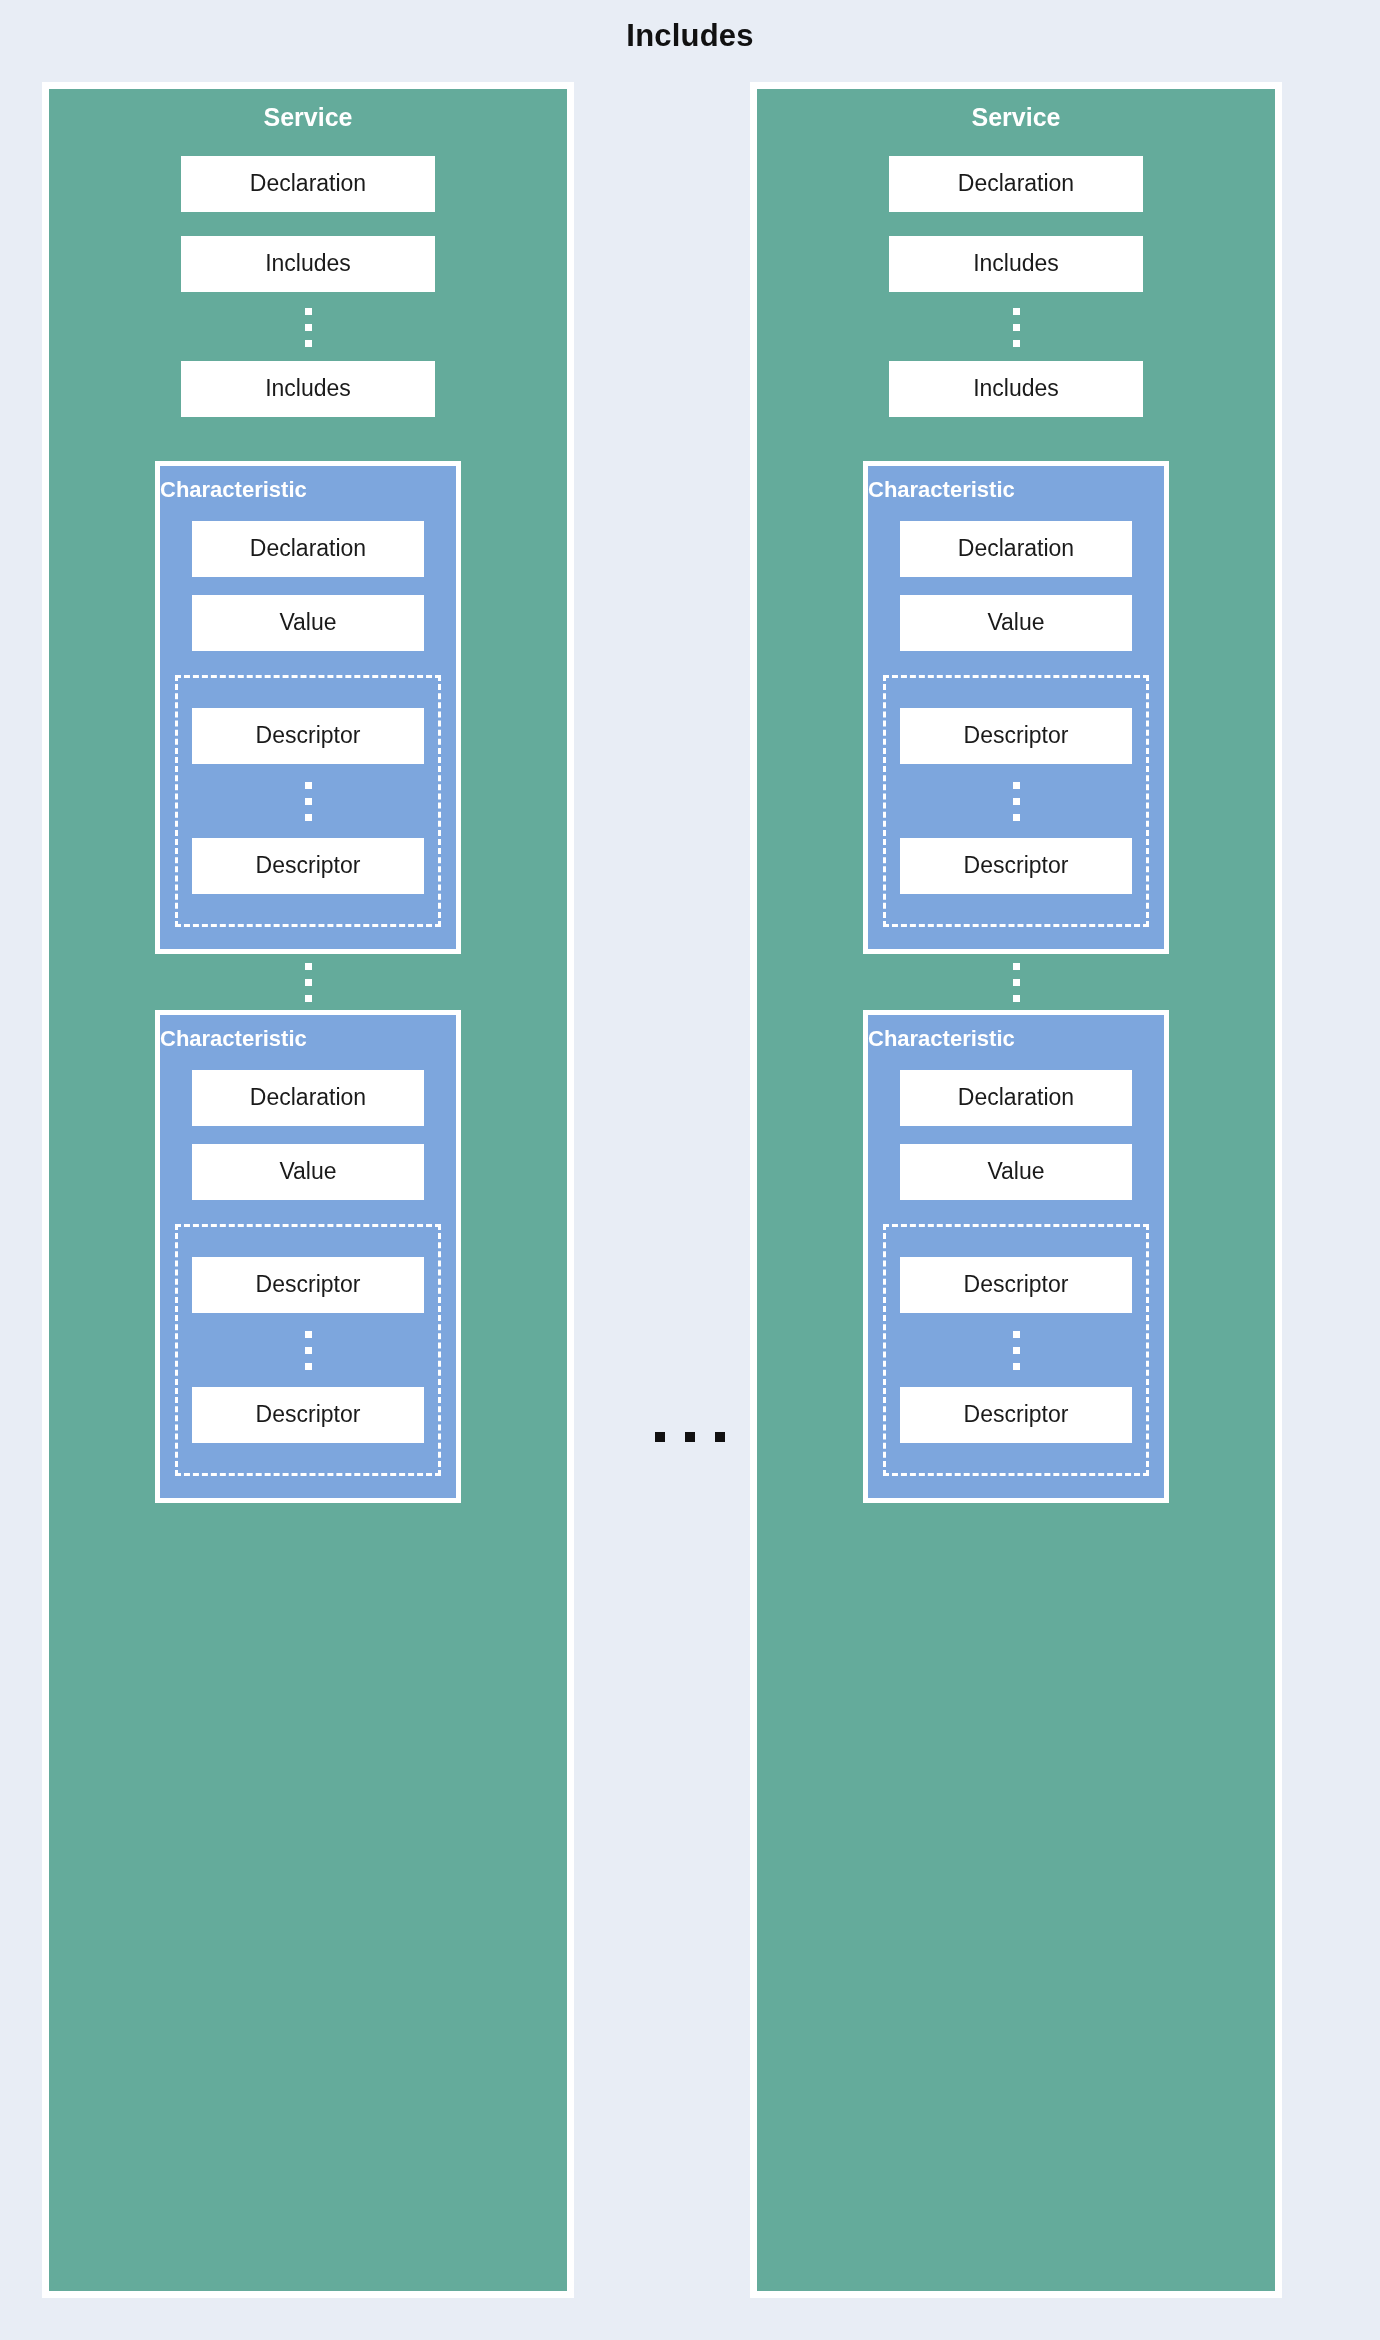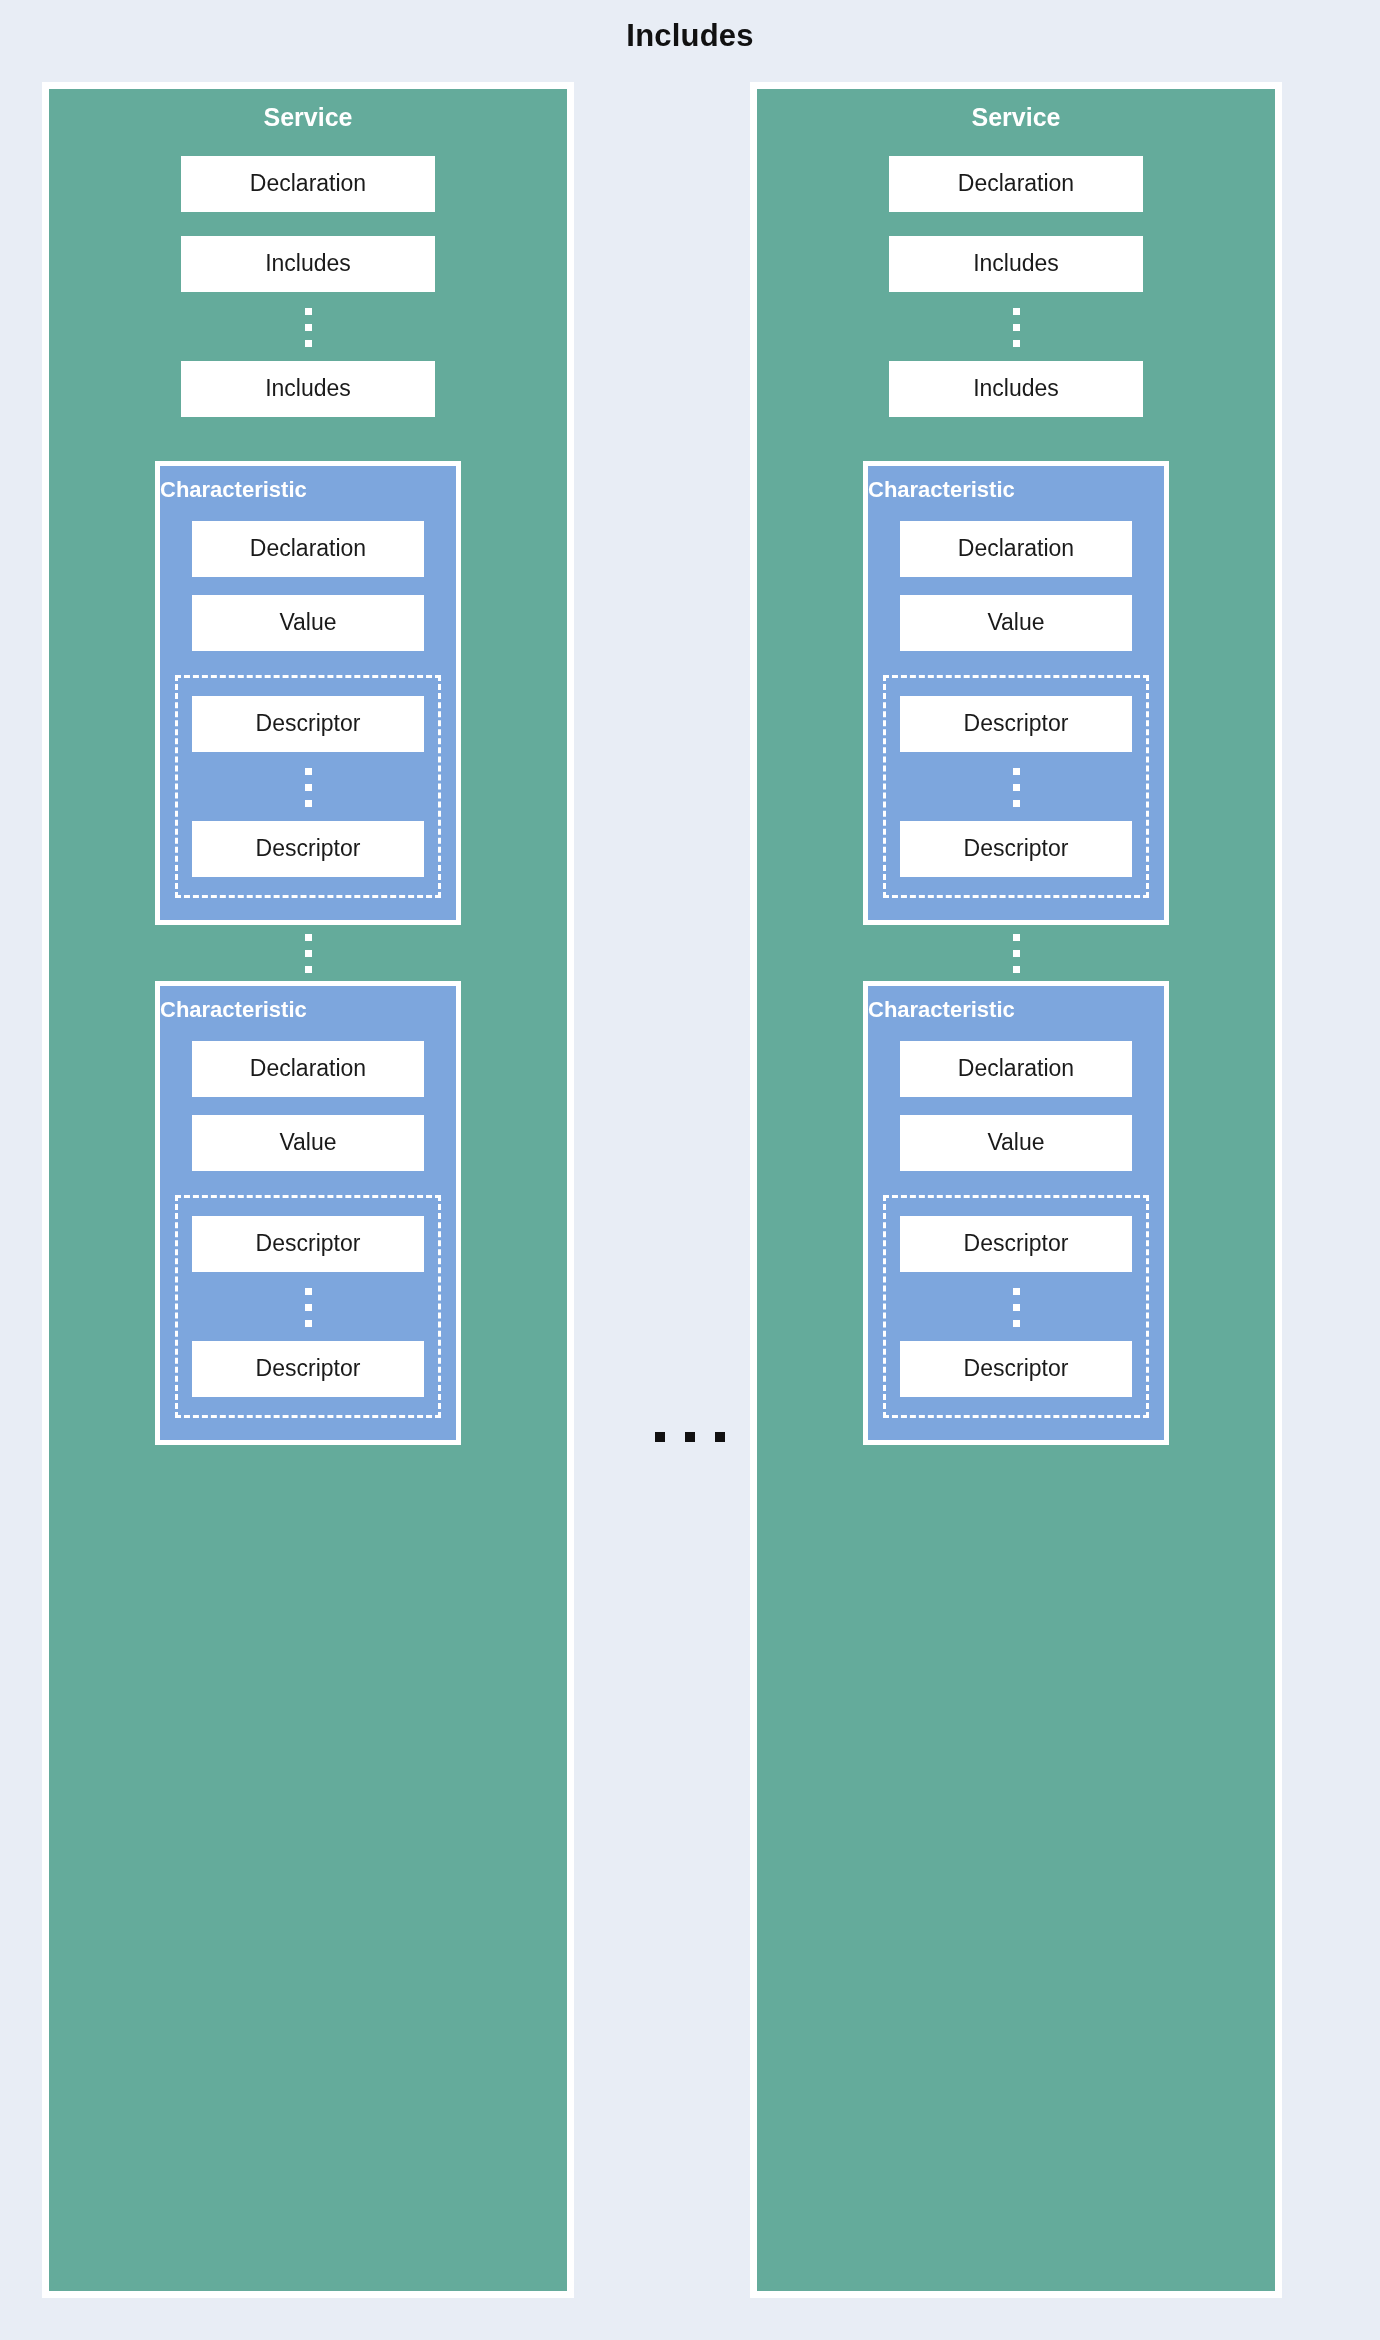--- a/index.html
+++ b/index.html
@@ -112,21 +112,21 @@
   
   .descriptor-group {
     width: 266px;
     margin: 24px auto 0 auto;
     border: 3px dashed #ffffff;
     padding: 14px 0 14px 0;
   }
   .desc-leaf {
     width: 232px;
     height: 56px;
-    margin: 4px auto;
+    margin: 16px auto;
   }
 
   
   .char-sep-dots {
     display: flex;
     flex-direction: column;
     align-items: center;
     justify-content: center;
     gap: 9px;
     height: 56px;

